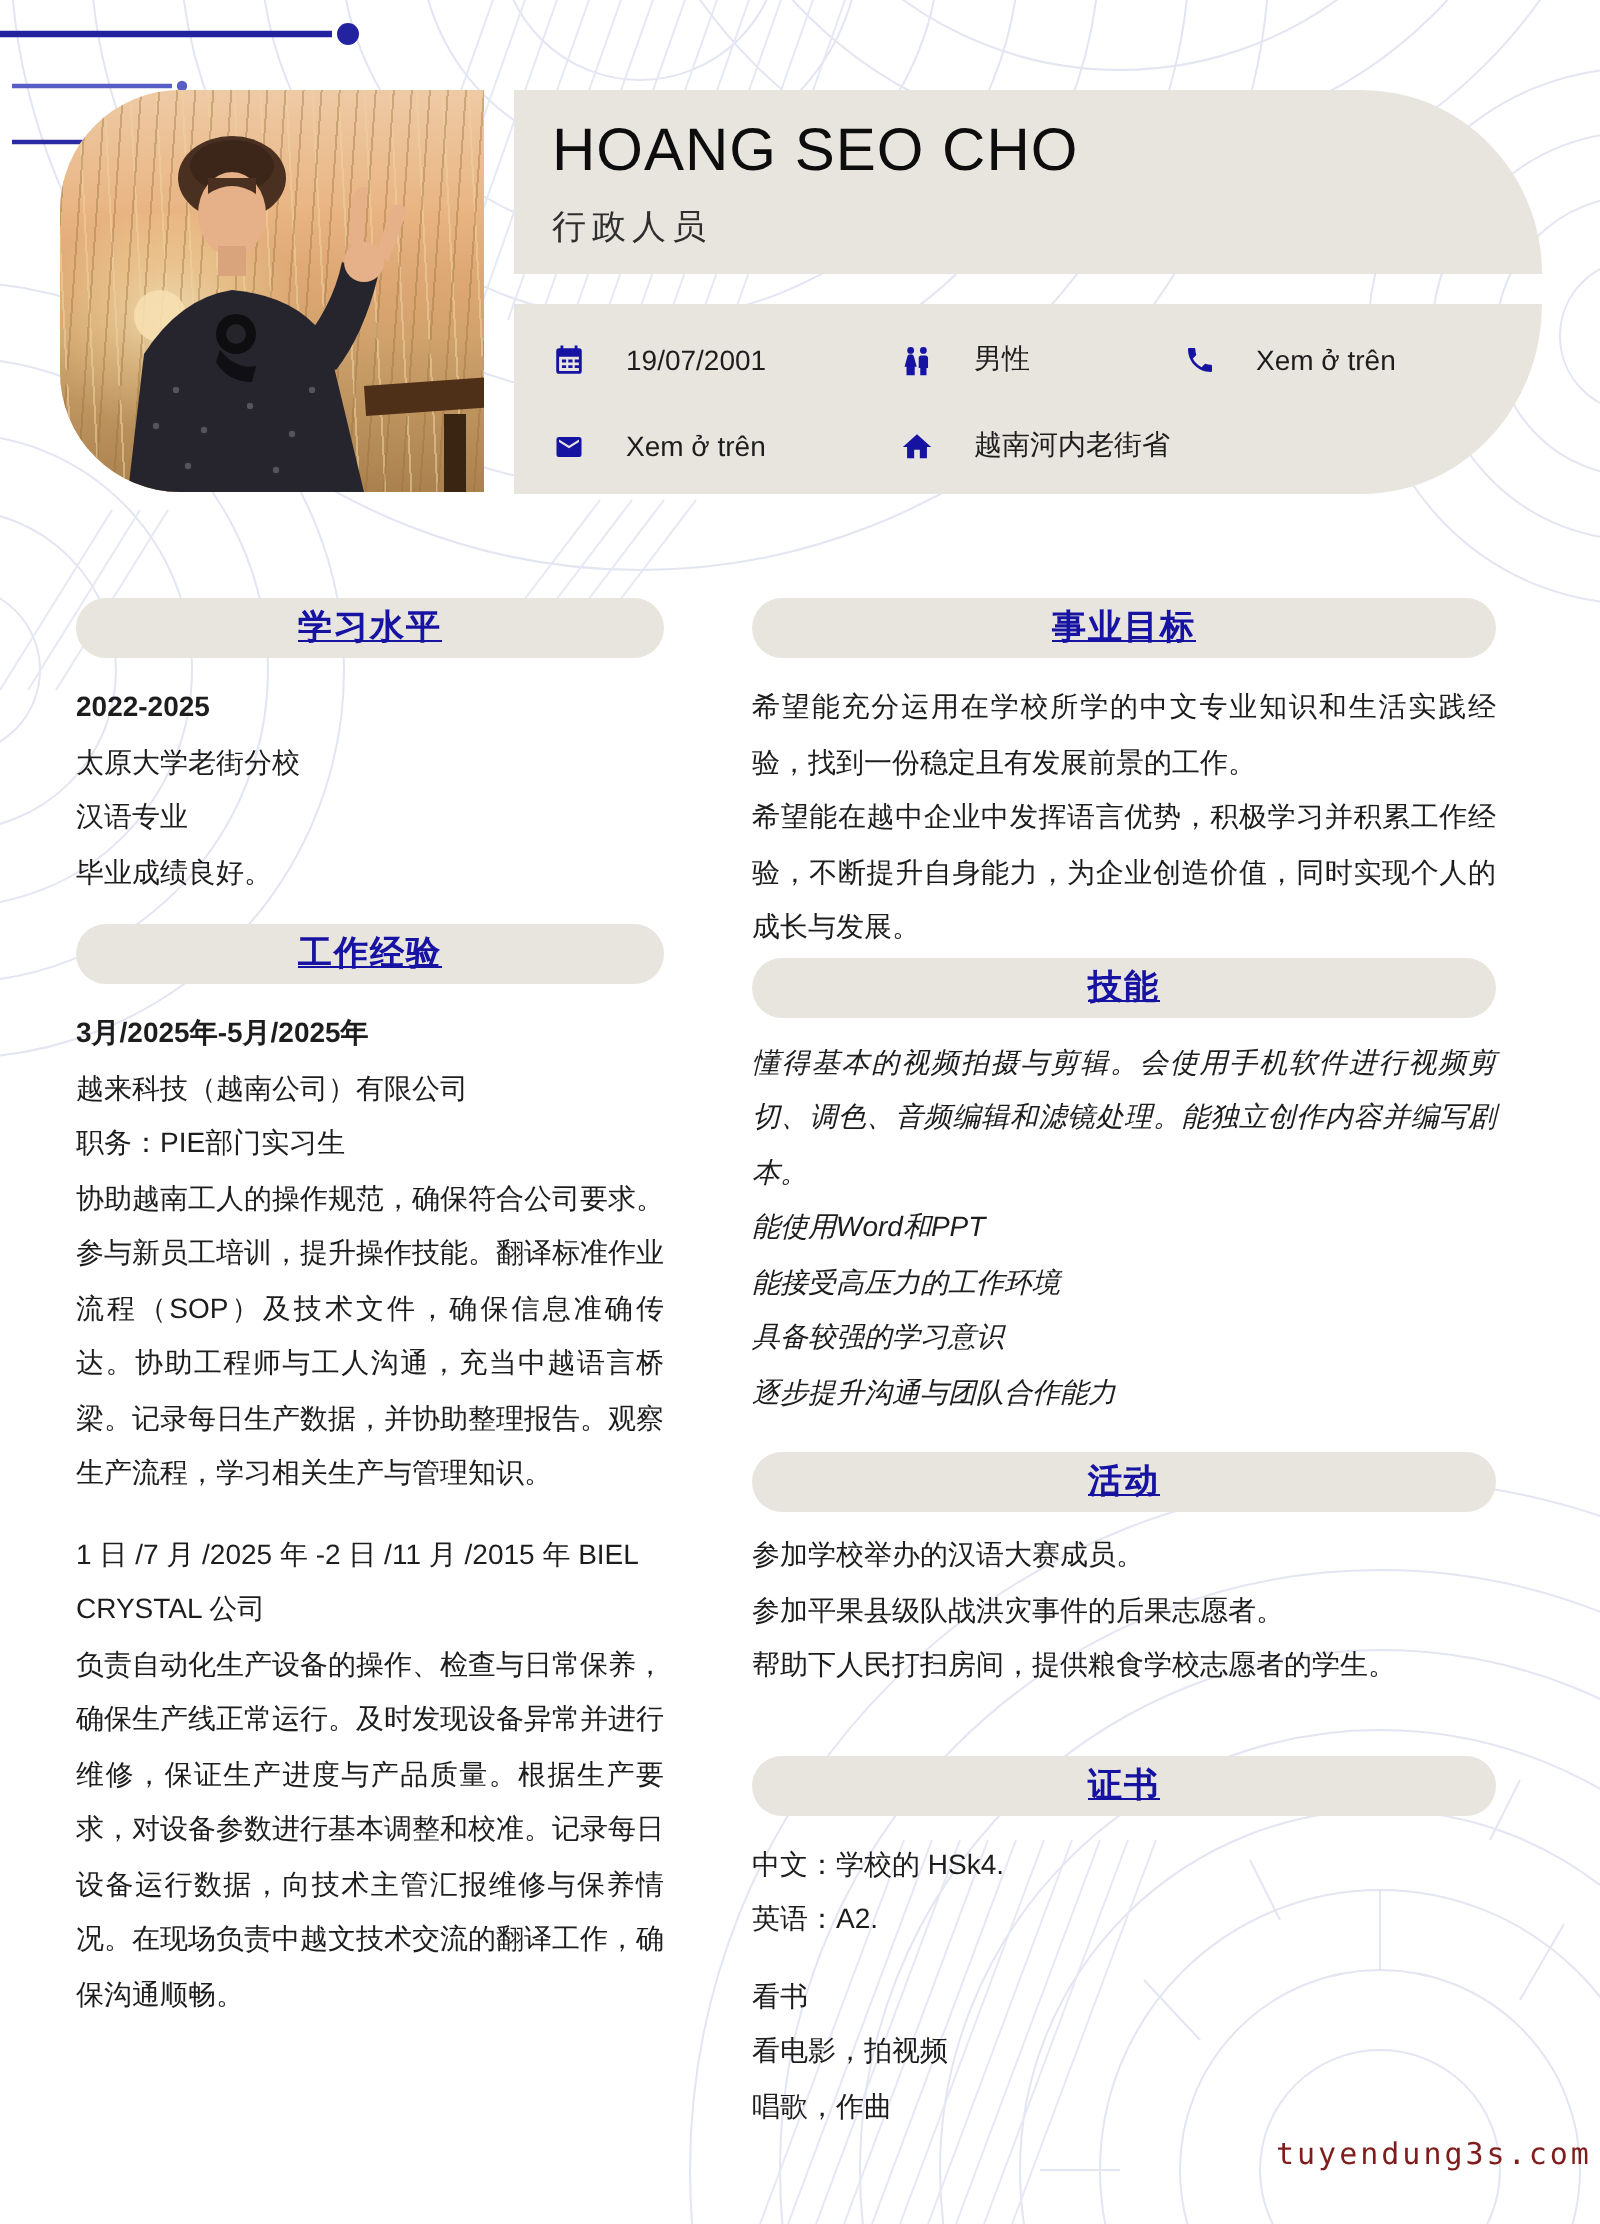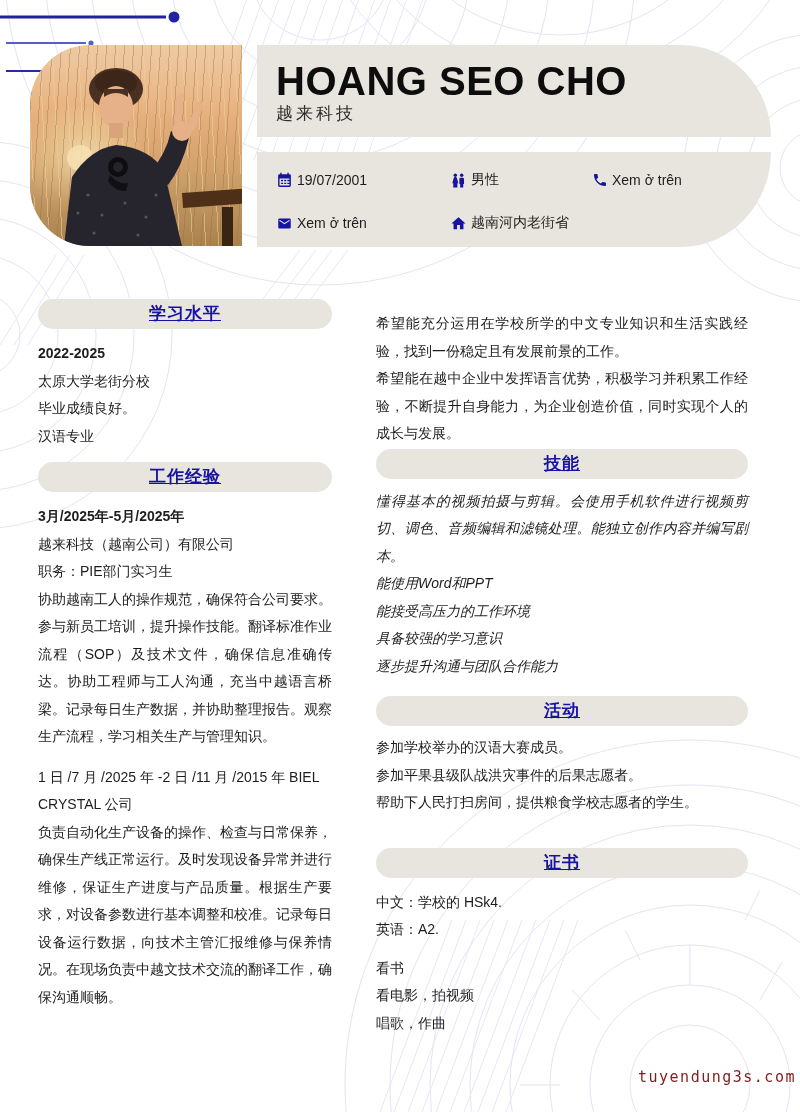--- a/index.html
+++ b/index.html
@@ -23,23 +23,23 @@
     position:absolute;inset:0;
     background:
       repeating-linear-gradient(94deg, rgba(0,0,0,0) 0 4px, rgba(150,110,60,.38) 4px 5px, rgba(0,0,0,0) 5px 9px),
       repeating-linear-gradient(87deg, rgba(0,0,0,0) 0 6px, rgba(238,210,160,.55) 6px 7px, rgba(0,0,0,0) 7px 13px),
       linear-gradient(180deg, rgba(0,0,0,0) 0 28%, rgba(196,156,96,.35) 60%, rgba(140,100,55,.45) 100%);
   }
   .photo svg{position:absolute;inset:0;}
   .hblock{position:absolute;left:257px;background:#e8e5df;z-index:2;}
   .hblock.top{top:45px;width:514px;height:92px;border-top-right-radius:90px 92px;}
   .hblock.bottom{top:152px;width:514px;height:95px;border-bottom-right-radius:90px 95px;}
-  .name{position:absolute;left:19px;top:14px;font-size:40px;font-weight:bold;color:#0d0d0d;letter-spacing:.5px;}
+  .name{position:absolute;left:19px;top:14px;font-size:30px;font-weight:normal;color:#0d0d0d;letter-spacing:.5px;}
   .subtitle{position:absolute;left:19px;top:57px;font-size:17px;color:#2e2e2e;letter-spacing:3px;}
-  .info-item{position:absolute;display:flex;align-items:center;gap:4px;height:20px;font-size:14px;color:#1d1d1d;}
+  .info-item{position:absolute;display:flex;align-items:center;gap:20px;height:20px;font-size:14px;color:#1d1d1d;}
   .info-item svg{flex:0 0 auto;display:block;}
   
   .col{position:absolute;z-index:2;font-size:14px;line-height:27.5px;}
   .col.left{left:38px;top:299px;width:294px;}
   .col.right{left:376px;top:299px;width:372px;}
   .pill{
     height:30px;background:#e8e5df;border-radius:15px;
     display:flex;align-items:center;justify-content:center;
     font-size:17px;font-weight:bold;color:#1713a2;letter-spacing:1px;text-decoration:underline;
   }
@@ -178,21 +178,21 @@
     </g>
 
     <circle cx="88" cy="122" r="10" fill="#0e0e10"></circle>
     <circle cx="88" cy="122" r="5" fill="#24242a"></circle>
     <path d="M80,130 q8,10 18,8 l-2,8 q-12,0 -18,-10 z" fill="#101014"></path>
   </svg>
 </div>
 
 <div class="hblock top">
   <div class="name">HOANG SEO CHO</div>
-  <div class="subtitle">越来科技</div>
+  <div class="subtitle">行政人员</div>
 </div>
 
 <div class="hblock bottom">
   <div class="info-item" style="left:19px;top:18px;">
     <svg width="17" height="17" viewBox="0 0 24 24" fill="#1713a2">
         <path d="M19 3h-1V1h-2v2H8V1H6v2H5a2 2 0 0 0-2 2v14a2 2 0 0 0 2 2h14a2 2 0 0 0 2-2V5a2 2 0 0 0-2-2zm0 16H5V9h14v10zM7 11h3v2H7zm4.5 0h3v2h-3zm4.5 0h3v2h-3zM7 15h3v2H7zm4.5 0h3v2h-3zm4.5 0h3v2h-3z"></path>
       </svg>
     <span>19/07/2001</span>
   </div>
   <div class="info-item" style="left:193px;top:18px;">
@@ -222,38 +222,39 @@
       </svg>
     <span>越南河内老街省</span>
   </div>
 </div>
 
 <div class="col left">
   <div class="pill">学习水平</div>
   <div class="mt11">
     <div class="bold">2022-2025</div>
     <div>太原大学老街分校</div>
+    <div>汉语专业</div>
     <div>毕业成绩良好。</div>
-    <div>汉语专业</div>
   </div>
 
   <div class="pill mt12">工作经验</div>
   <div class="mt11">
     <div class="bold">3月/2025年-5月/2025年</div>
     <div>越来科技（越南公司）有限公司</div>
     <div>职务：PIE部门实习生</div>
     <div class="jtext">协助越南工人的操作规范，确保符合公司要求。参与新员工培训，提升操作技能。翻译标准作业流程（SOP）及技术文件，确保信息准确传达。协助工程师与工人沟通，充当中越语言桥梁。记录每日生产数据，并协助整理报告。观察生产流程，学习相关生产与管理知识。</div>
   </div>
   <div class="mt13">
     <div>1 日 /7 月 /2025 年 -2 日 /11 月 /2015 年  BIEL CRYSTAL 公司</div>
     <div class="jtext">负责自动化生产设备的操作、检查与日常保养，确保生产线正常运行。及时发现设备异常并进行维修，保证生产进度与产品质量。根据生产要求，对设备参数进行基本调整和校准。记录每日设备运行数据，向技术主管汇报维修与保养情况。在现场负责中越文技术交流的翻译工作，确保沟通顺畅。</div>
   </div>
 </div>
 
 <div class="col right">
+  <div class="pill">事业目标</div>
   <div class="mt11">
     <div class="jtext">希望能充分运用在学校所学的中文专业知识和生活实践经验，找到一份稳定且有发展前景的工作。</div>
     <div class="jtext">希望能在越中企业中发挥语言优势，积极学习并积累工作经验，不断提升自身能力，为企业创造价值，同时实现个人的成长与发展。</div>
   </div>
 
   <div class="pill mt1">技能</div>
   <div class="mt9">
     <div class="jtext">懂得基本的视频拍摄与剪辑。会使用手机软件进行视频剪切、调色、音频编辑和滤镜处理。能独立创作内容并编写剧本。</div>
     <div>能使用Word和PPT</div>
     <div>能接受高压力的工作环境</div>

